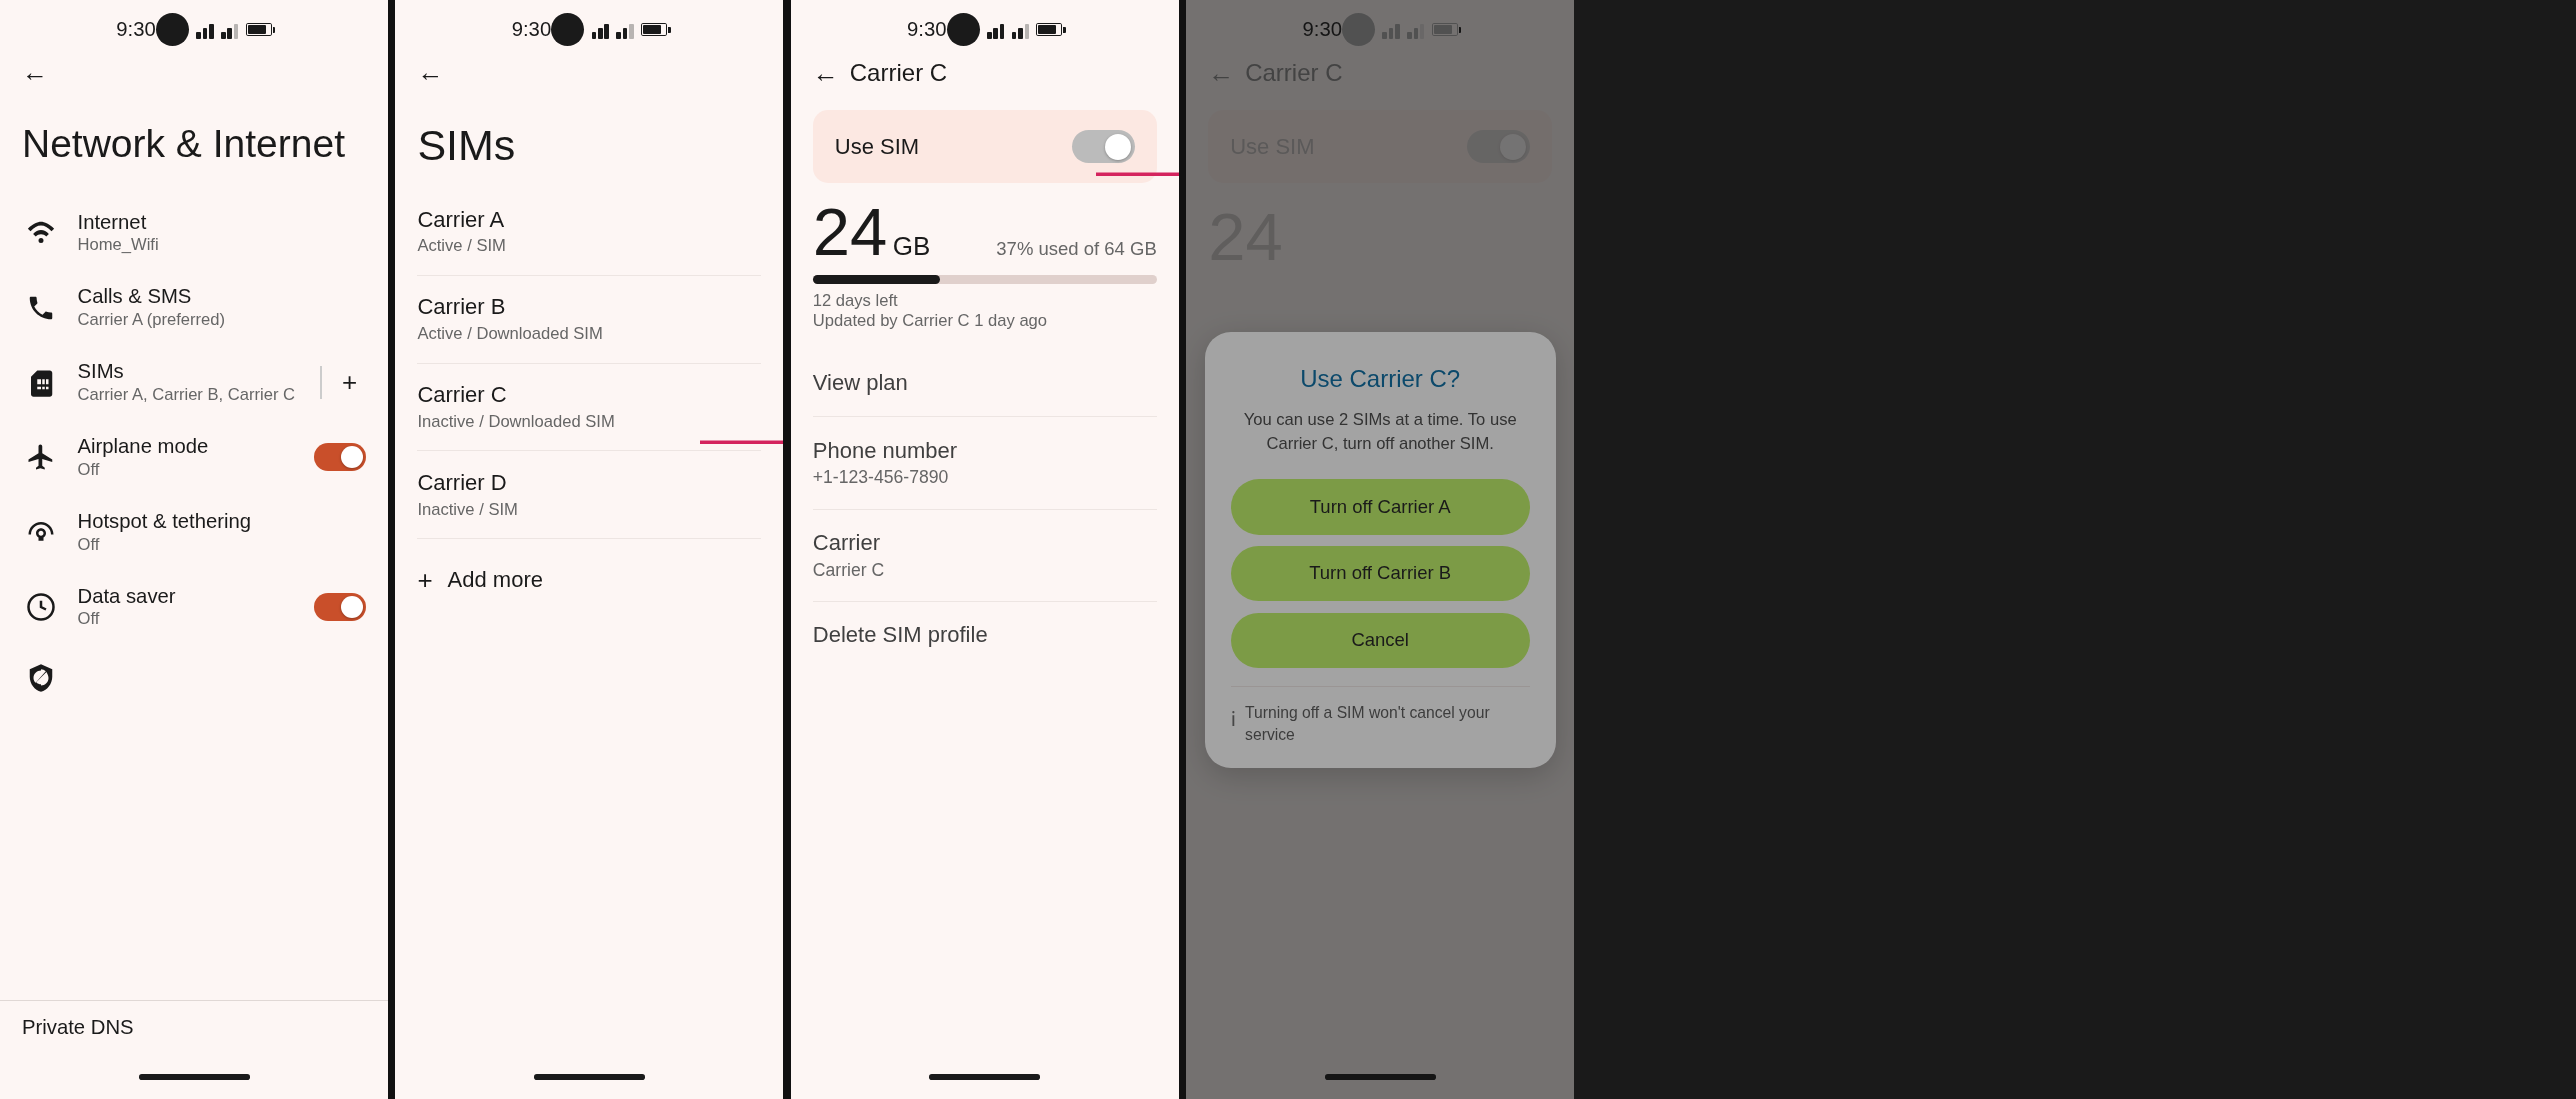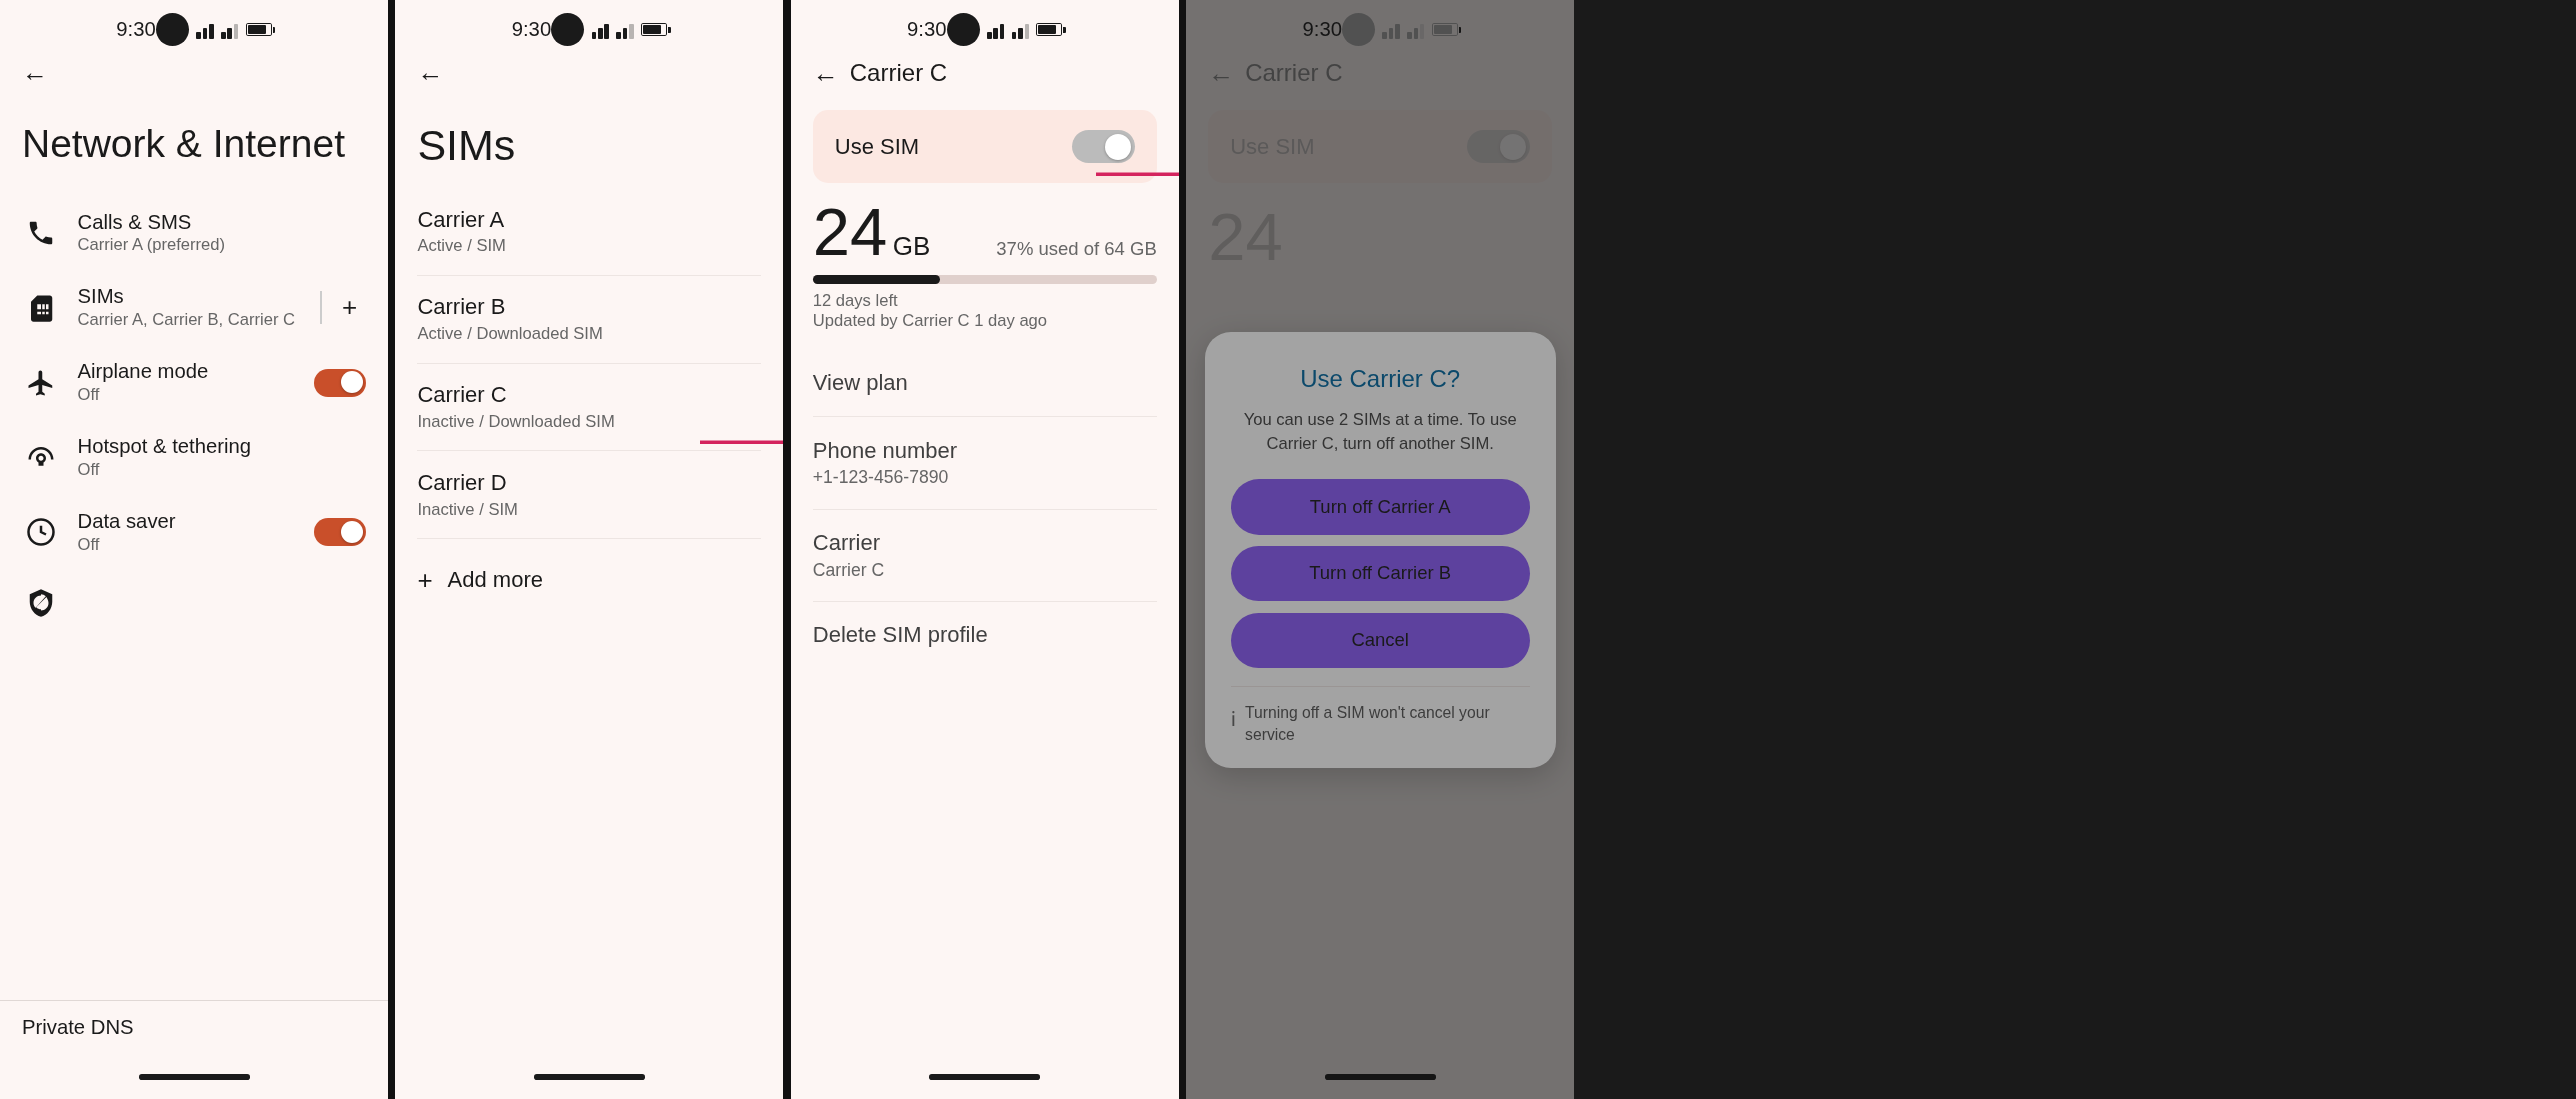--- a/index.html
+++ b/index.html
@@ -402,21 +402,21 @@
       font-size: 16.6px;
       color: #444;
       text-align: center;
       margin-bottom: 22px;
       line-height: 1.5;
     }
     .dialog-btn {
       display: block;
       width: 100%;
       padding: 16.6px;
-      background: #8b5cf6;
+      background: #bef264;
       border: none;
       border-radius: 46px;
       font-size: 18.5px;
       font-weight: 500;
       color: #1a1a1a;
       text-align: center;
       cursor: pointer;
       margin-bottom: 11px;
     }
     .dialog-btn:last-of-type {
@@ -475,20 +475,31 @@
     </div>
   </div>
 
   <div class="nav-row">
     <span class="back-arrow">←</span>
   </div>
 
   <div class="screen-content">
     <div class="page-title">Network &amp; Internet</div>
 
+    <div class="menu-item">
+      <div class="menu-icon">
+        <svg viewBox="0 0 24 24">
+            <path d="M1.5 8.5C5 5 9.3 3 12 3s7 2 10.5 5.5l-2.1 2.1C17.5 7.6 14.9 6 12 6S6.5 7.6 3.6 10.6L1.5 8.5zm4.2 4.2C7.5 10.8 9.7 9.5 12 9.5s4.5 1.3 6.3 3.2l-2.1 2.1c-1.2-1.2-2.6-1.8-4.2-1.8s-3 .6-4.2 1.8l-2.1-2.1zM12 16a2 2 0 110 4 2 2 0 010-4z"></path>
+          </svg>
+      </div>
+      <div class="menu-text">
+        <div class="menu-label">Internet</div>
+        <div class="menu-sublabel">Home_Wifi</div>
+      </div>
+    </div>
 
     <div class="menu-item">
       <div class="menu-icon">
         <svg viewBox="0 0 24 24">
             <path d="M6.6 10.8c1.4 2.8 3.8 5.1 6.6 6.6l2.2-2.2c.3-.3.7-.4 1-.2 1.1.4 2.3.6 3.6.6.6 0 1 .4 1 1V20c0 .6-.4 1-1 1-9.4 0-17-7.6-17-17 0-.6.4-1 1-1h3.5c.6 0 1 .4 1 1 0 1.3.2 2.5.6 3.6.1.3 0 .7-.2 1L6.6 10.8z"></path>
           </svg>
       </div>
       <div class="menu-text">
         <div class="menu-label">Calls &amp; SMS</div>
         <div class="menu-sublabel">Carrier A (preferred)</div>

